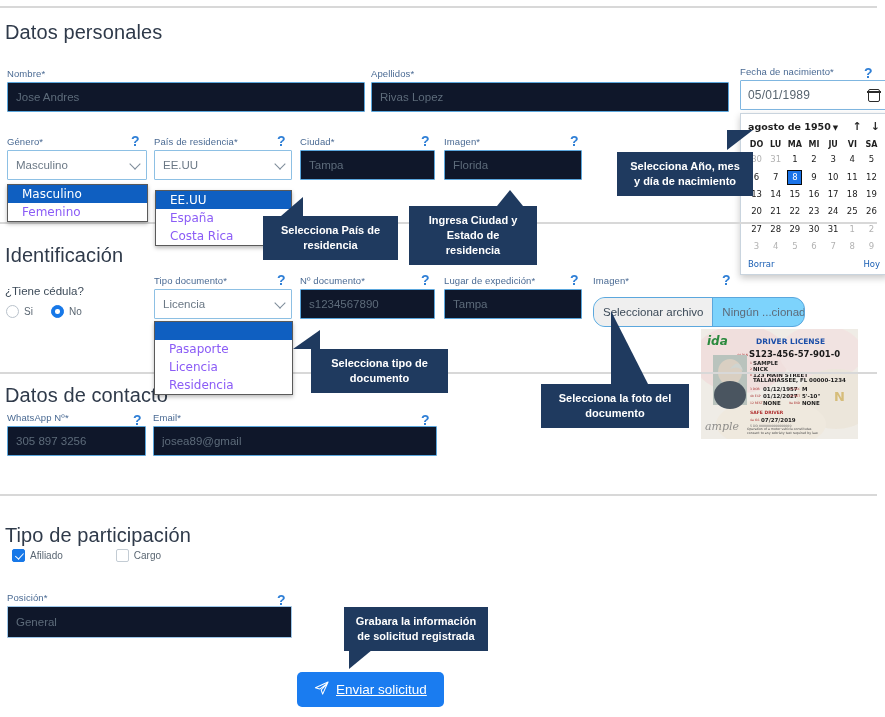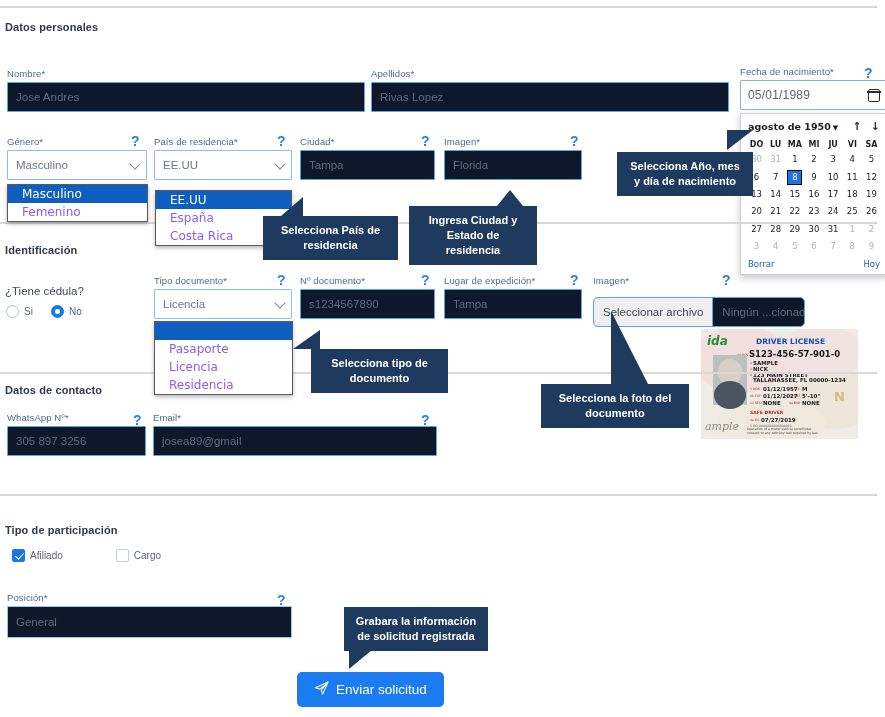--- a/index.html
+++ b/index.html
@@ -17,23 +17,23 @@
 
   
   .divider{
     position:absolute;left:0;width:877px;height:2px;
     background:#d8d8d8;
   }
 
   
   .section-title{
     position:absolute;
-    font-size:11px;
+    font-size:20px;
     color:#2f3a4a;
-    font-weight:700;
+    font-weight:400;
     letter-spacing:.1px;
     white-space:nowrap;
   }
 
   
   .field{position:absolute;}
   .field-label{
     font-size:9.5px;
     color:#4a6a93;
     display:block;
@@ -137,22 +137,22 @@
   .cbox.on{background:#1778e8;border-color:#1778e8;}
   .cbox.on:after{
     content:"";position:absolute;left:3.6px;top:1.2px;
     width:3.6px;height:7px;border:solid #fff;
     border-width:0 1.8px 1.8px 0;transform:rotate(42deg);
   }
 
   
   .file-ctrl{
     position:absolute;display:flex;align-items:stretch;
-    border:1px solid #5ba7dd;background:#0f172a;height:30px;box-sizing:border-box;
-    border-radius:5px;overflow:hidden;
+    border:1px solid #5ba7dd;background:#7dd3fc;height:30px;box-sizing:border-box;
+    border-radius:12px;overflow:hidden;
   }
   .file-btn{
     background:#efefef;border-right:1px solid #5ba7dd;
     font-size:11.5px;color:#3c4a58;padding:0 9px;
     display:flex;align-items:center;cursor:pointer;white-space:nowrap;
   }
   .file-name{
     font-size:11.5px;color:#5d6b7a;padding:0 9px;
     display:flex;align-items:center;white-space:nowrap;
   }
@@ -533,21 +533,21 @@
       <span class="choice-label">Cargo</span>
     </label>
   </div>
 
   <div class="field" style="left:7px;top:592px;width:285px;">
     <span class="field-label">Posición*</span>
     <input class="input soft" type="text" style="height: 32px;" value="General">
   </div>
   <span class="help-mark" style="left:277px;top:593px;">?</span>
 
-  <button class="submit-btn" style="left:297px;top:672px;">
+  <button class="submit-btn" style="left:297px;top:672px;text-decoration:underline;">
     <span class="plane">
       <svg width="15" height="15" viewBox="0 0 16 16">
           <path d="M15 1 L1.5 7.2 L6 8.6 L13.6 3 L7.7 9.6 L9.2 14 Z" fill="none" stroke="#ffffff" stroke-width="1.1" stroke-linejoin="round"></path>
         </svg>
     </span>
     <span>Enviar solicitud</span>
   </button>
 
   <div class="tail" style="left:727px;top:130px;border-top:20px solid #1f3a5f;border-right:26px solid transparent;"></div>
   <div class="callout" style="left:597px;top:152px;width:136px;margin-left:20px;">Selecciona Año, mes y día de nacimiento</div>

